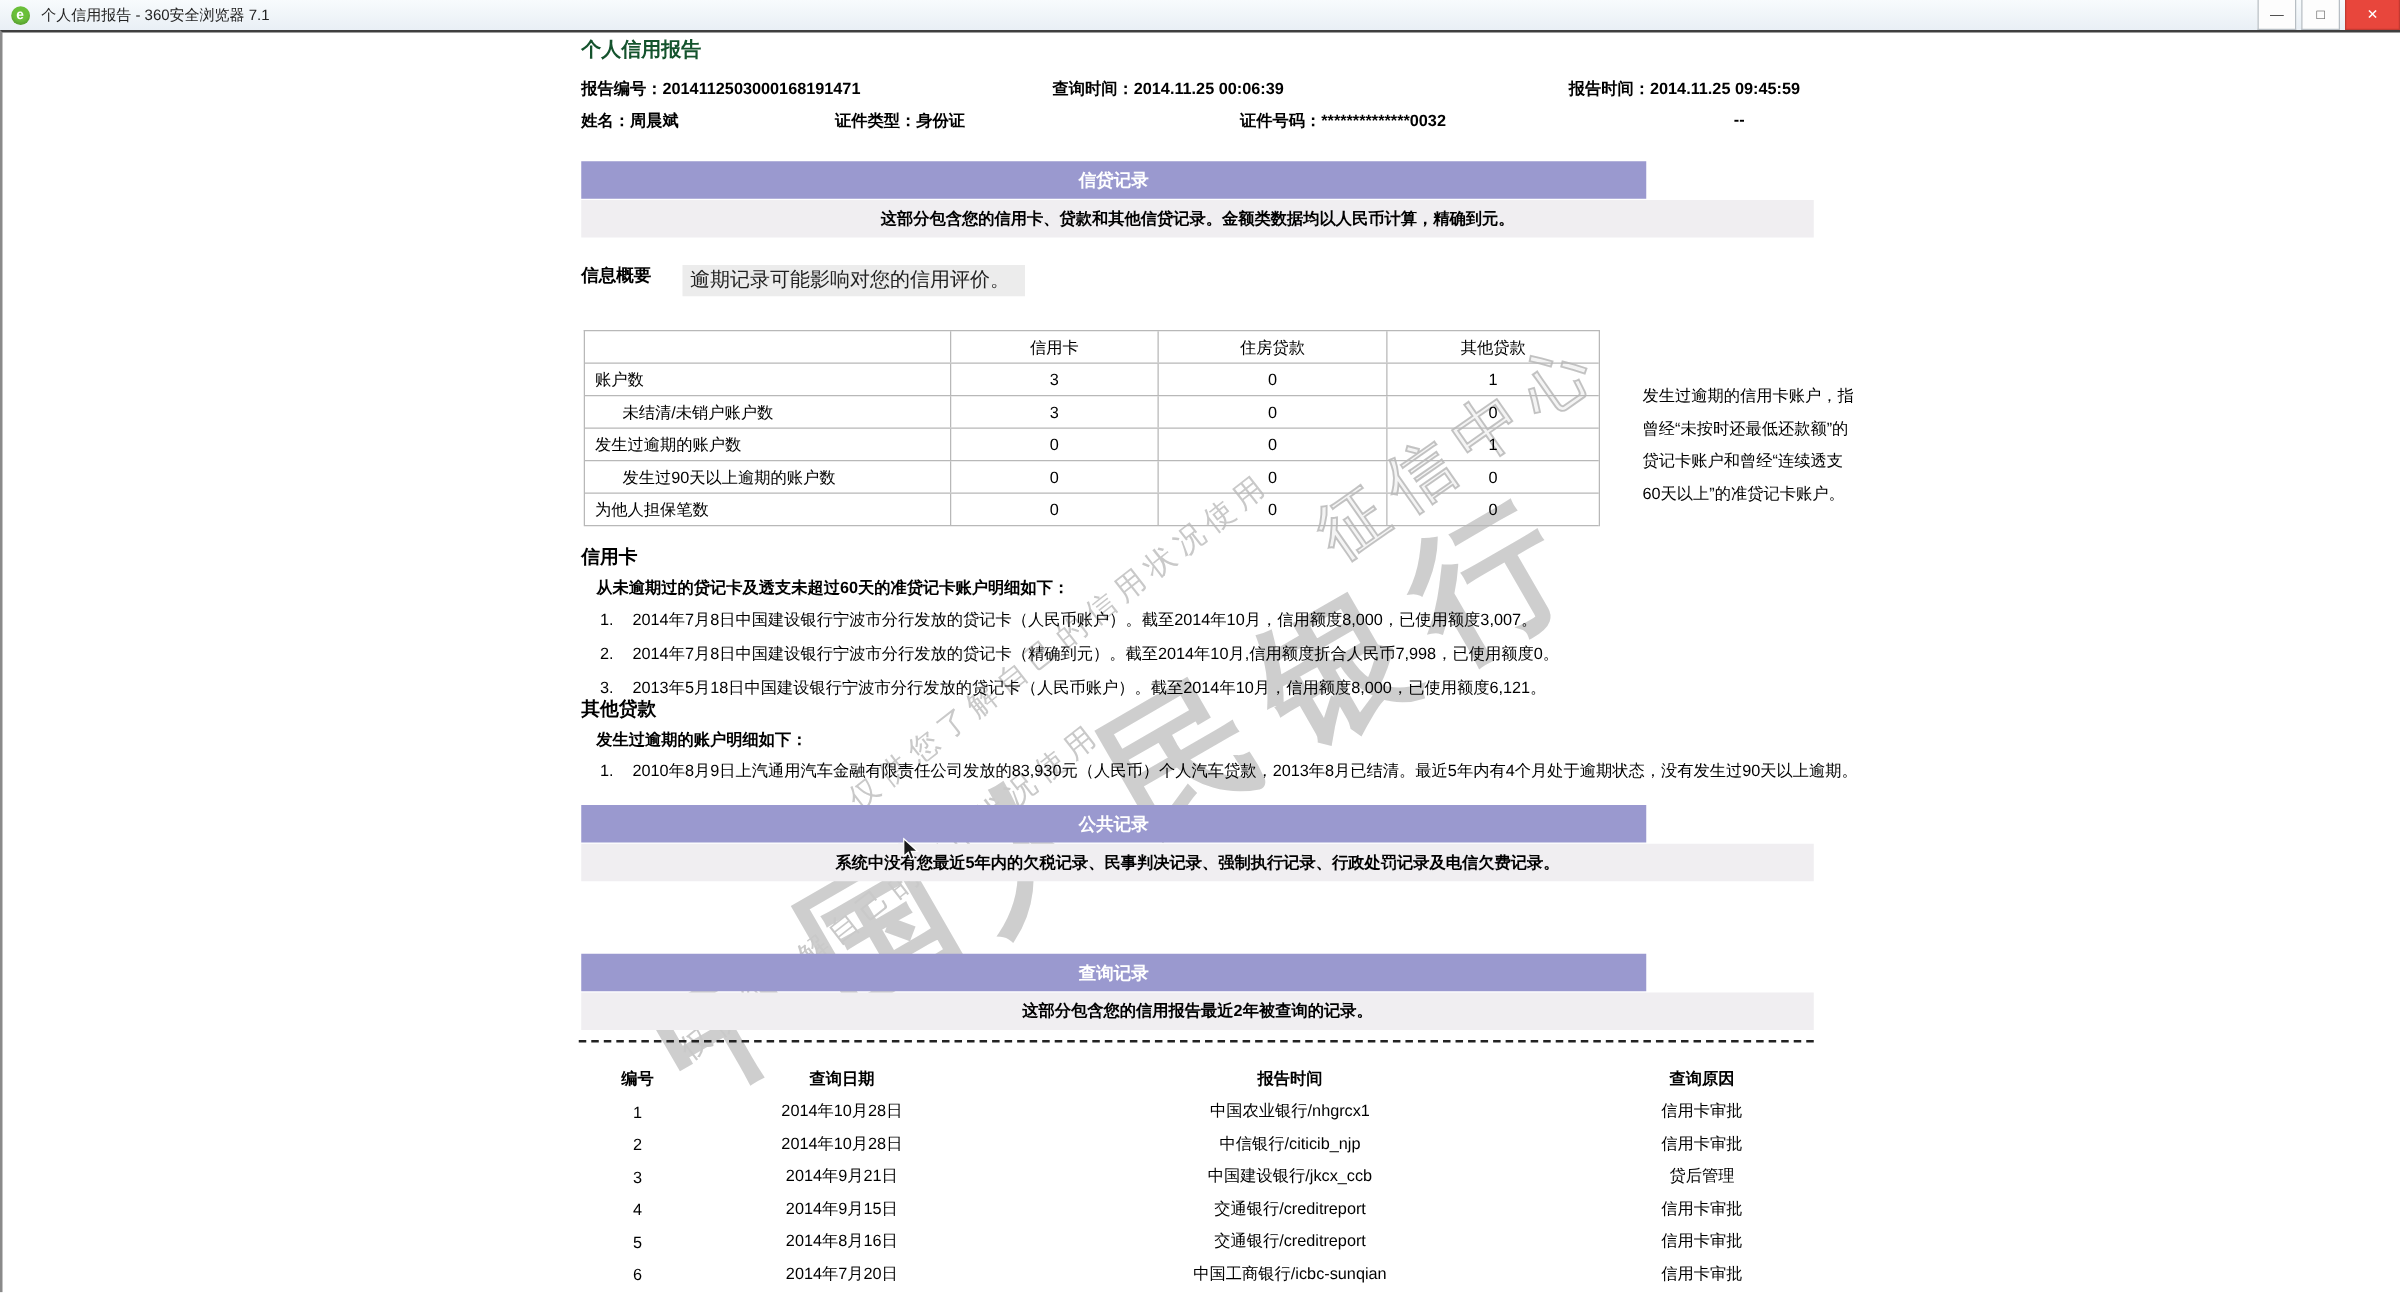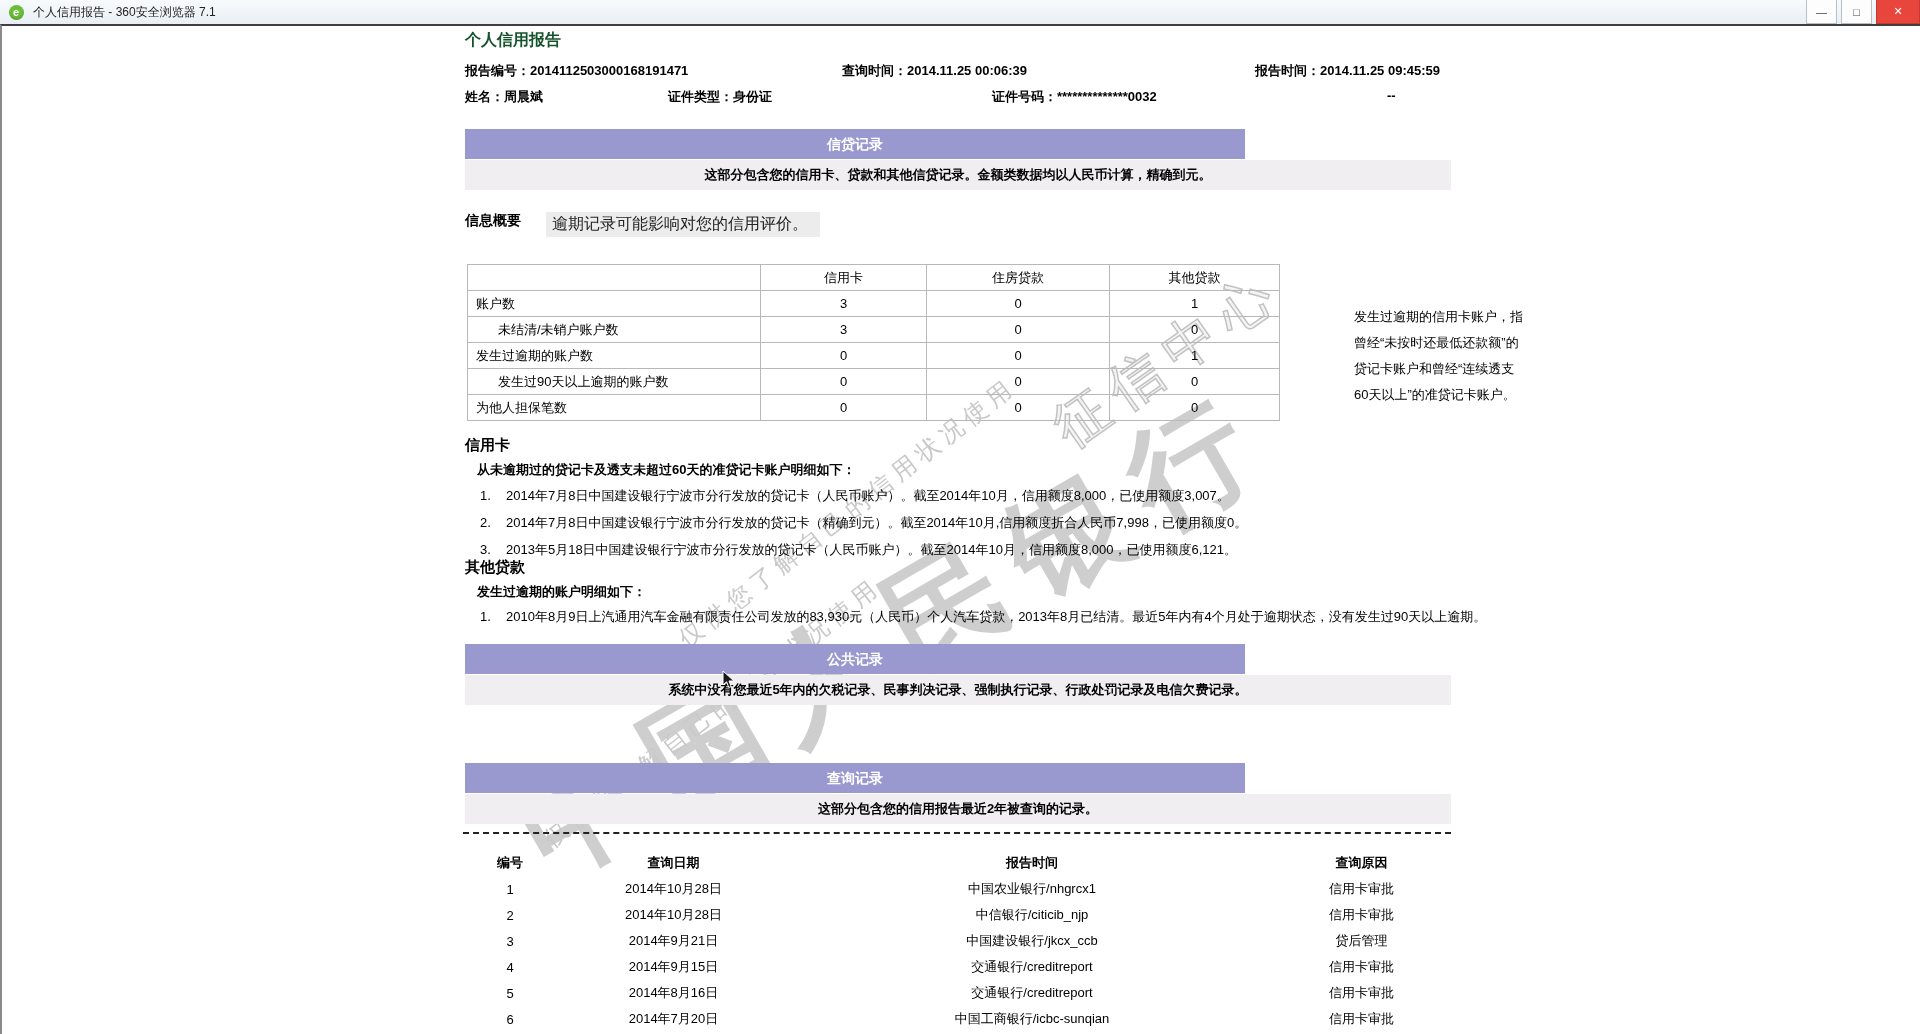--- a/index.html
+++ b/index.html
@@ -40,41 +40,41 @@
   .wm-notice { font-size:24px; letter-spacing:6px; color:#c9c9c9; transform:rotate(-38deg); }
   .wm-notice.a { left:680px; top:600px; }
   .wm-notice.b { left:545px; top:800px; }
 
   
   .report-title { position:absolute; left:463px; top:4px; width:985px; text-align:left;
                   font-size:16px; font-weight:bold; color:#14532d; }
   .hfield { position:absolute; font-size:13px; font-weight:bold; color:#000; white-space:nowrap; }
 
   
-  .banner { position:absolute; left:463px; width:780px; height:30px; background:#9a99cf;
+  .banner { position:absolute; left:463px; width:852px; height:30px; background:#9a99cf;
             color:#fff; font-size:14px; font-weight:bold; text-align:center; line-height:30px; }
   .subbar { position:absolute; left:463px; width:986px; height:30px; background:#f0eef1;
             color:#000; font-size:13px; font-weight:bold; text-align:center; line-height:30px; }
 
   
   .sum-title { position:absolute; left:463px; top:186px; font-size:14px; font-weight:bold; }
   .sum-note { position:absolute; left:544px; top:186px; background:#ececec; font-size:16px;
               color:#222; padding:2px 12px 2px 6px; }
 
   
   .stable { position:absolute; left:465px; top:238px; width:813px; border:1px solid #b8b8b8;
             border-bottom:none; font-size:13px; }
   .srow { display:flex; height:26px; border-bottom:1px solid #b8b8b8; }
   .scell { border-right:1px solid #b8b8b8; display:flex; align-items:center; justify-content:center; }
   .scell:last-child { border-right:none; }
   .c0 { width:293px; justify-content:flex-start; padding-left:8px; }
   .c0.indent { padding-left:30px; }
   .c1 { width:166px; } .c2 { width:183px; } .c3 { flex:1; }
 
-  .side-note { position:absolute; left:1352px; top:278px; width:172px; font-size:13px;
+  .side-note { position:absolute; left:1312px; top:278px; width:172px; font-size:13px;
                line-height:26px; color:#000; }
 
   
   .h2 { position:absolute; left:463px; font-size:15px; font-weight:bold; color:#000; }
   .h3 { position:absolute; left:475px; font-size:13px; font-weight:bold; color:#000; }
   .nlist { position:absolute; left:478px; font-size:13px; color:#000; }
   .nitem { height:27px; line-height:20px; white-space:nowrap; }
   .nitem .num { display:inline-block; width:26px; }
 
   

